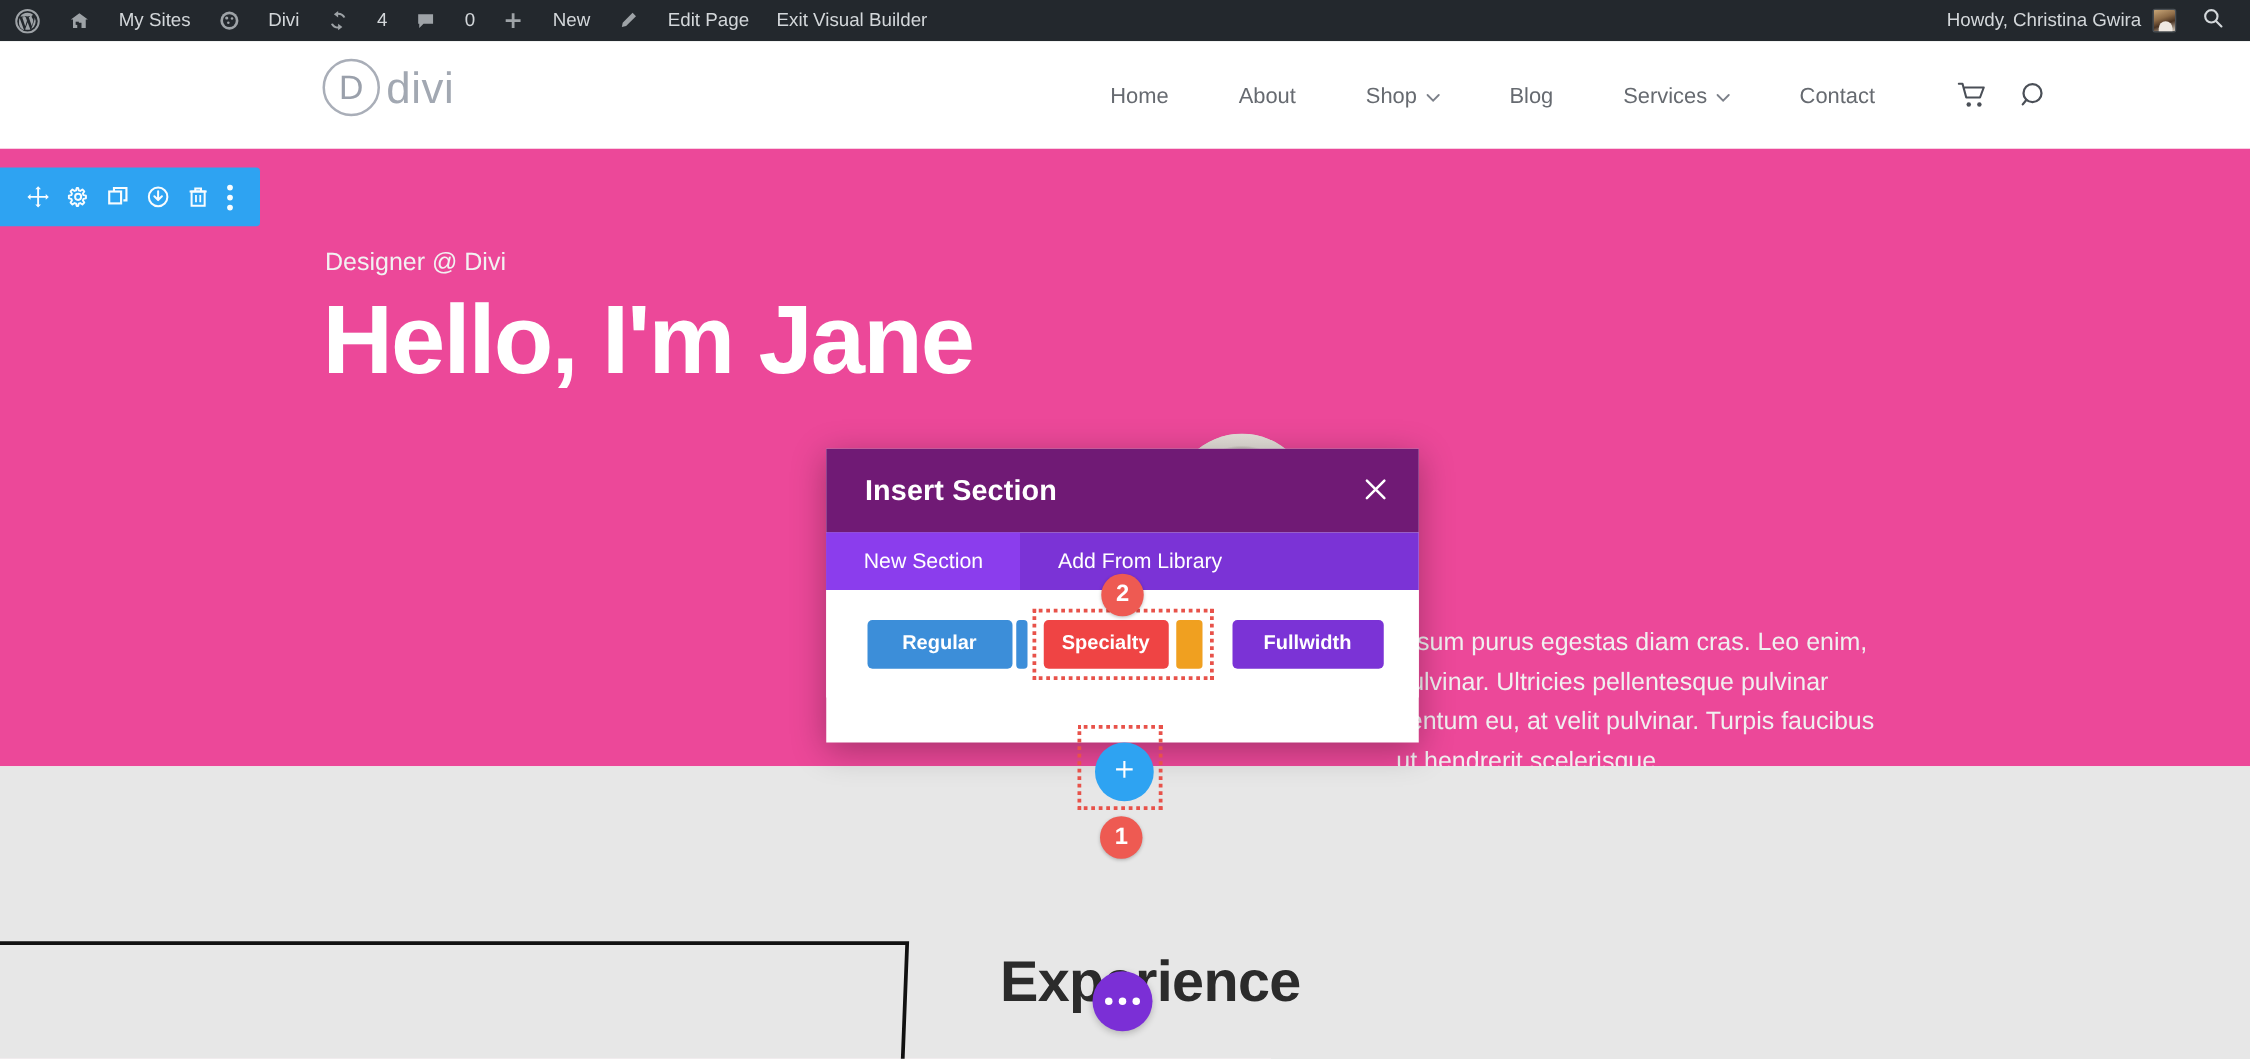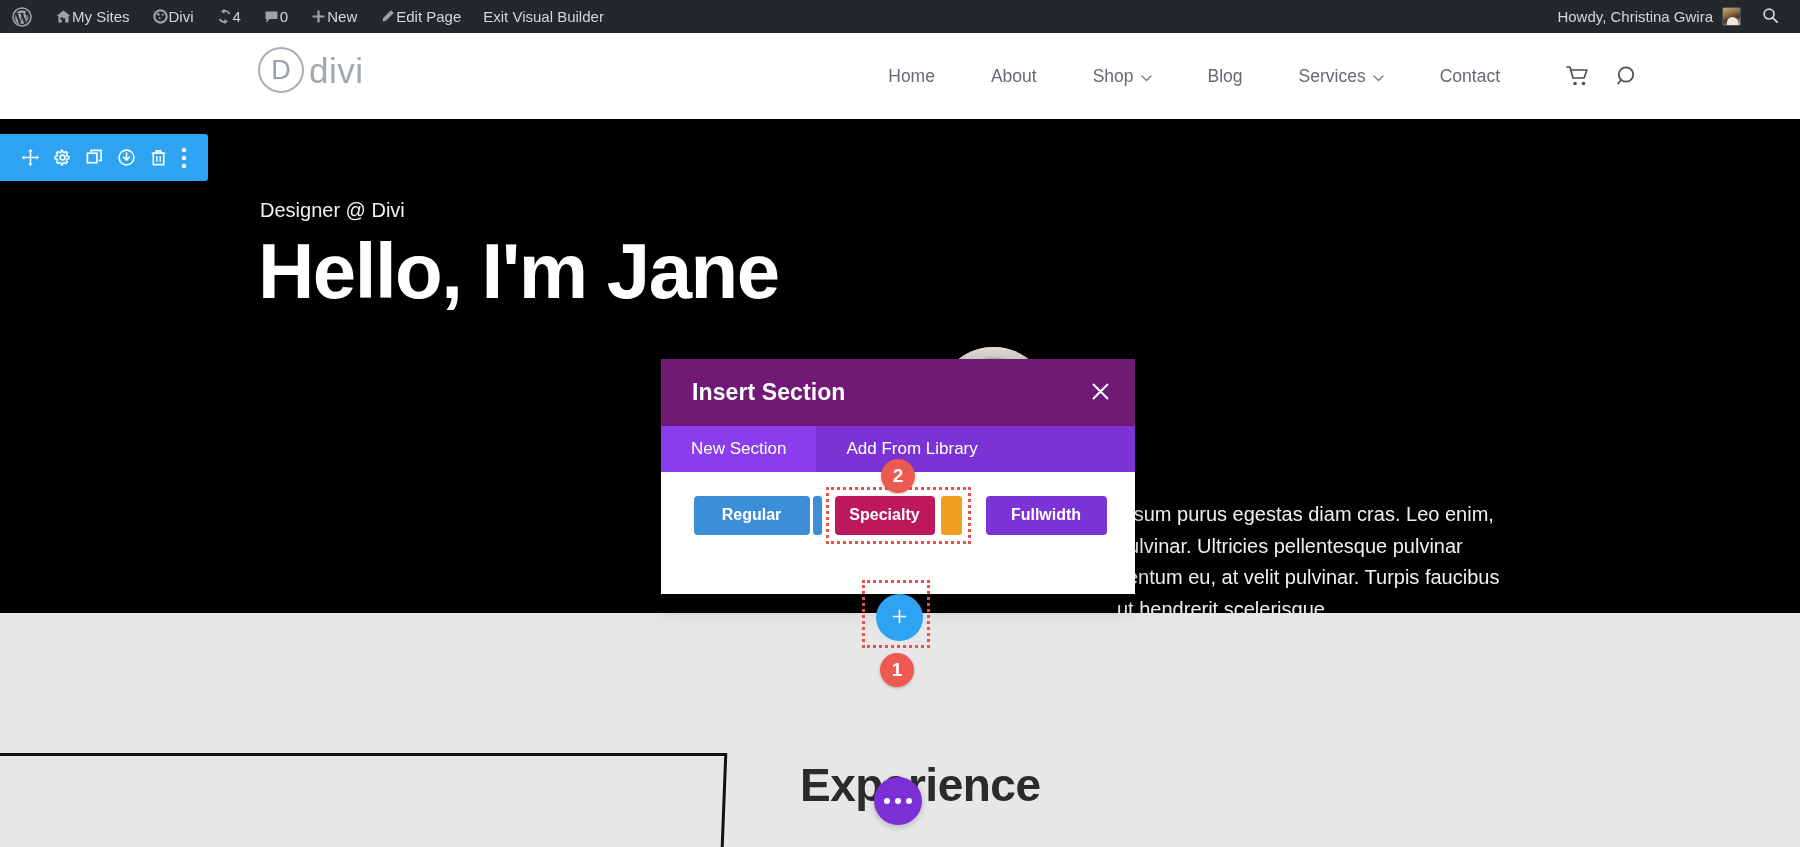--- a/index.html
+++ b/index.html
@@ -15,21 +15,21 @@
   .adminbar {
     position: absolute; top: 0; left: 0;
     width: 1800px; height: 33px;
     background: #23282d;
     display: flex; align-items: center;
     color: #cfd3d6;
     font-size: 15px;
   }
   .ab-left { display: flex; align-items: center; height: 33px; }
   .ab-item {
-    display: flex; align-items: center; gap: 0;
+    display: flex; align-items: center; gap: 23px;
     height: 33px; padding: 0 11px;
     color: #d3d7da; white-space: nowrap;
     cursor: pointer;
   }
   .ab-ico { display: inline-flex; align-items: center; justify-content: center; opacity: .85; }
   .ab-ico svg { display: block; }
   .ab-right {
     margin-left: auto; display: flex; align-items: center; height: 18px;
     padding-right: 6px;
     justify-content: center;
@@ -78,21 +78,21 @@
     white-space: nowrap;
   }
   .caret { display: inline-block; }
   .hdr-icons { position: absolute; right: 160px; top: 0; height: 86px; display: flex; align-items: center; gap: 26px; }
   .hdr-ic { color: #4a4f57; cursor: pointer; display: flex; align-items: center; }
 
   
   .hero {
     position: absolute; top: 119px; left: 0;
     width: 1800px; height: 494px;
-    background: #000000;
+    background: #ec4899;
   }
   .hero-eyebrow {
     position: absolute; left: 260px; top: 80px;
     color: #f2f2f2; font-size: 20px; font-weight: 400;
   }
   .hero-title {
     position: absolute; left: 258px; top: 110px;
     color: #ffffff; font-size: 78px; font-weight: 700; letter-spacing: -1.5px;
     line-height: 1.1;
   }
@@ -215,21 +215,21 @@
   }
   .btn {
     height: 39px; border-radius: 4px; border: none;
     color: #fff; font-size: 16px; font-weight: 700;
     display: flex; align-items: center; justify-content: center;
     cursor: pointer; font-family: "Liberation Sans", sans-serif;
   }
   .btn-regular { width: 116px; background: #3c8ed9; margin-left: 4px; }
   .btn-reg-tab { width: 9px; height: 39px; background: #3c8ed9; border-radius: 3px; margin-left: 3px; }
   .specialty-wrap { position: relative; display: flex; align-items: center; margin-left: 13px; }
-  .btn-specialty { width: 100px; background: #be185d; text-align: center; }
+  .btn-specialty { width: 100px; background: #ef4444; text-align: center; }
   .btn-orange { width: 21px; height: 39px; background: #f0a020; border-radius: 3px; margin-left: 6px; }
   .hl-box-2 {
     position: absolute; left: -9px; top: -9px;
     width: 145px; height: 57px;
     border: 3px dotted #e8524a;
     pointer-events: none;
   }
   .btn-fullwidth { width: 121px; background: #7b33d6; margin-left: 24px; }
 </style>
 </head>

